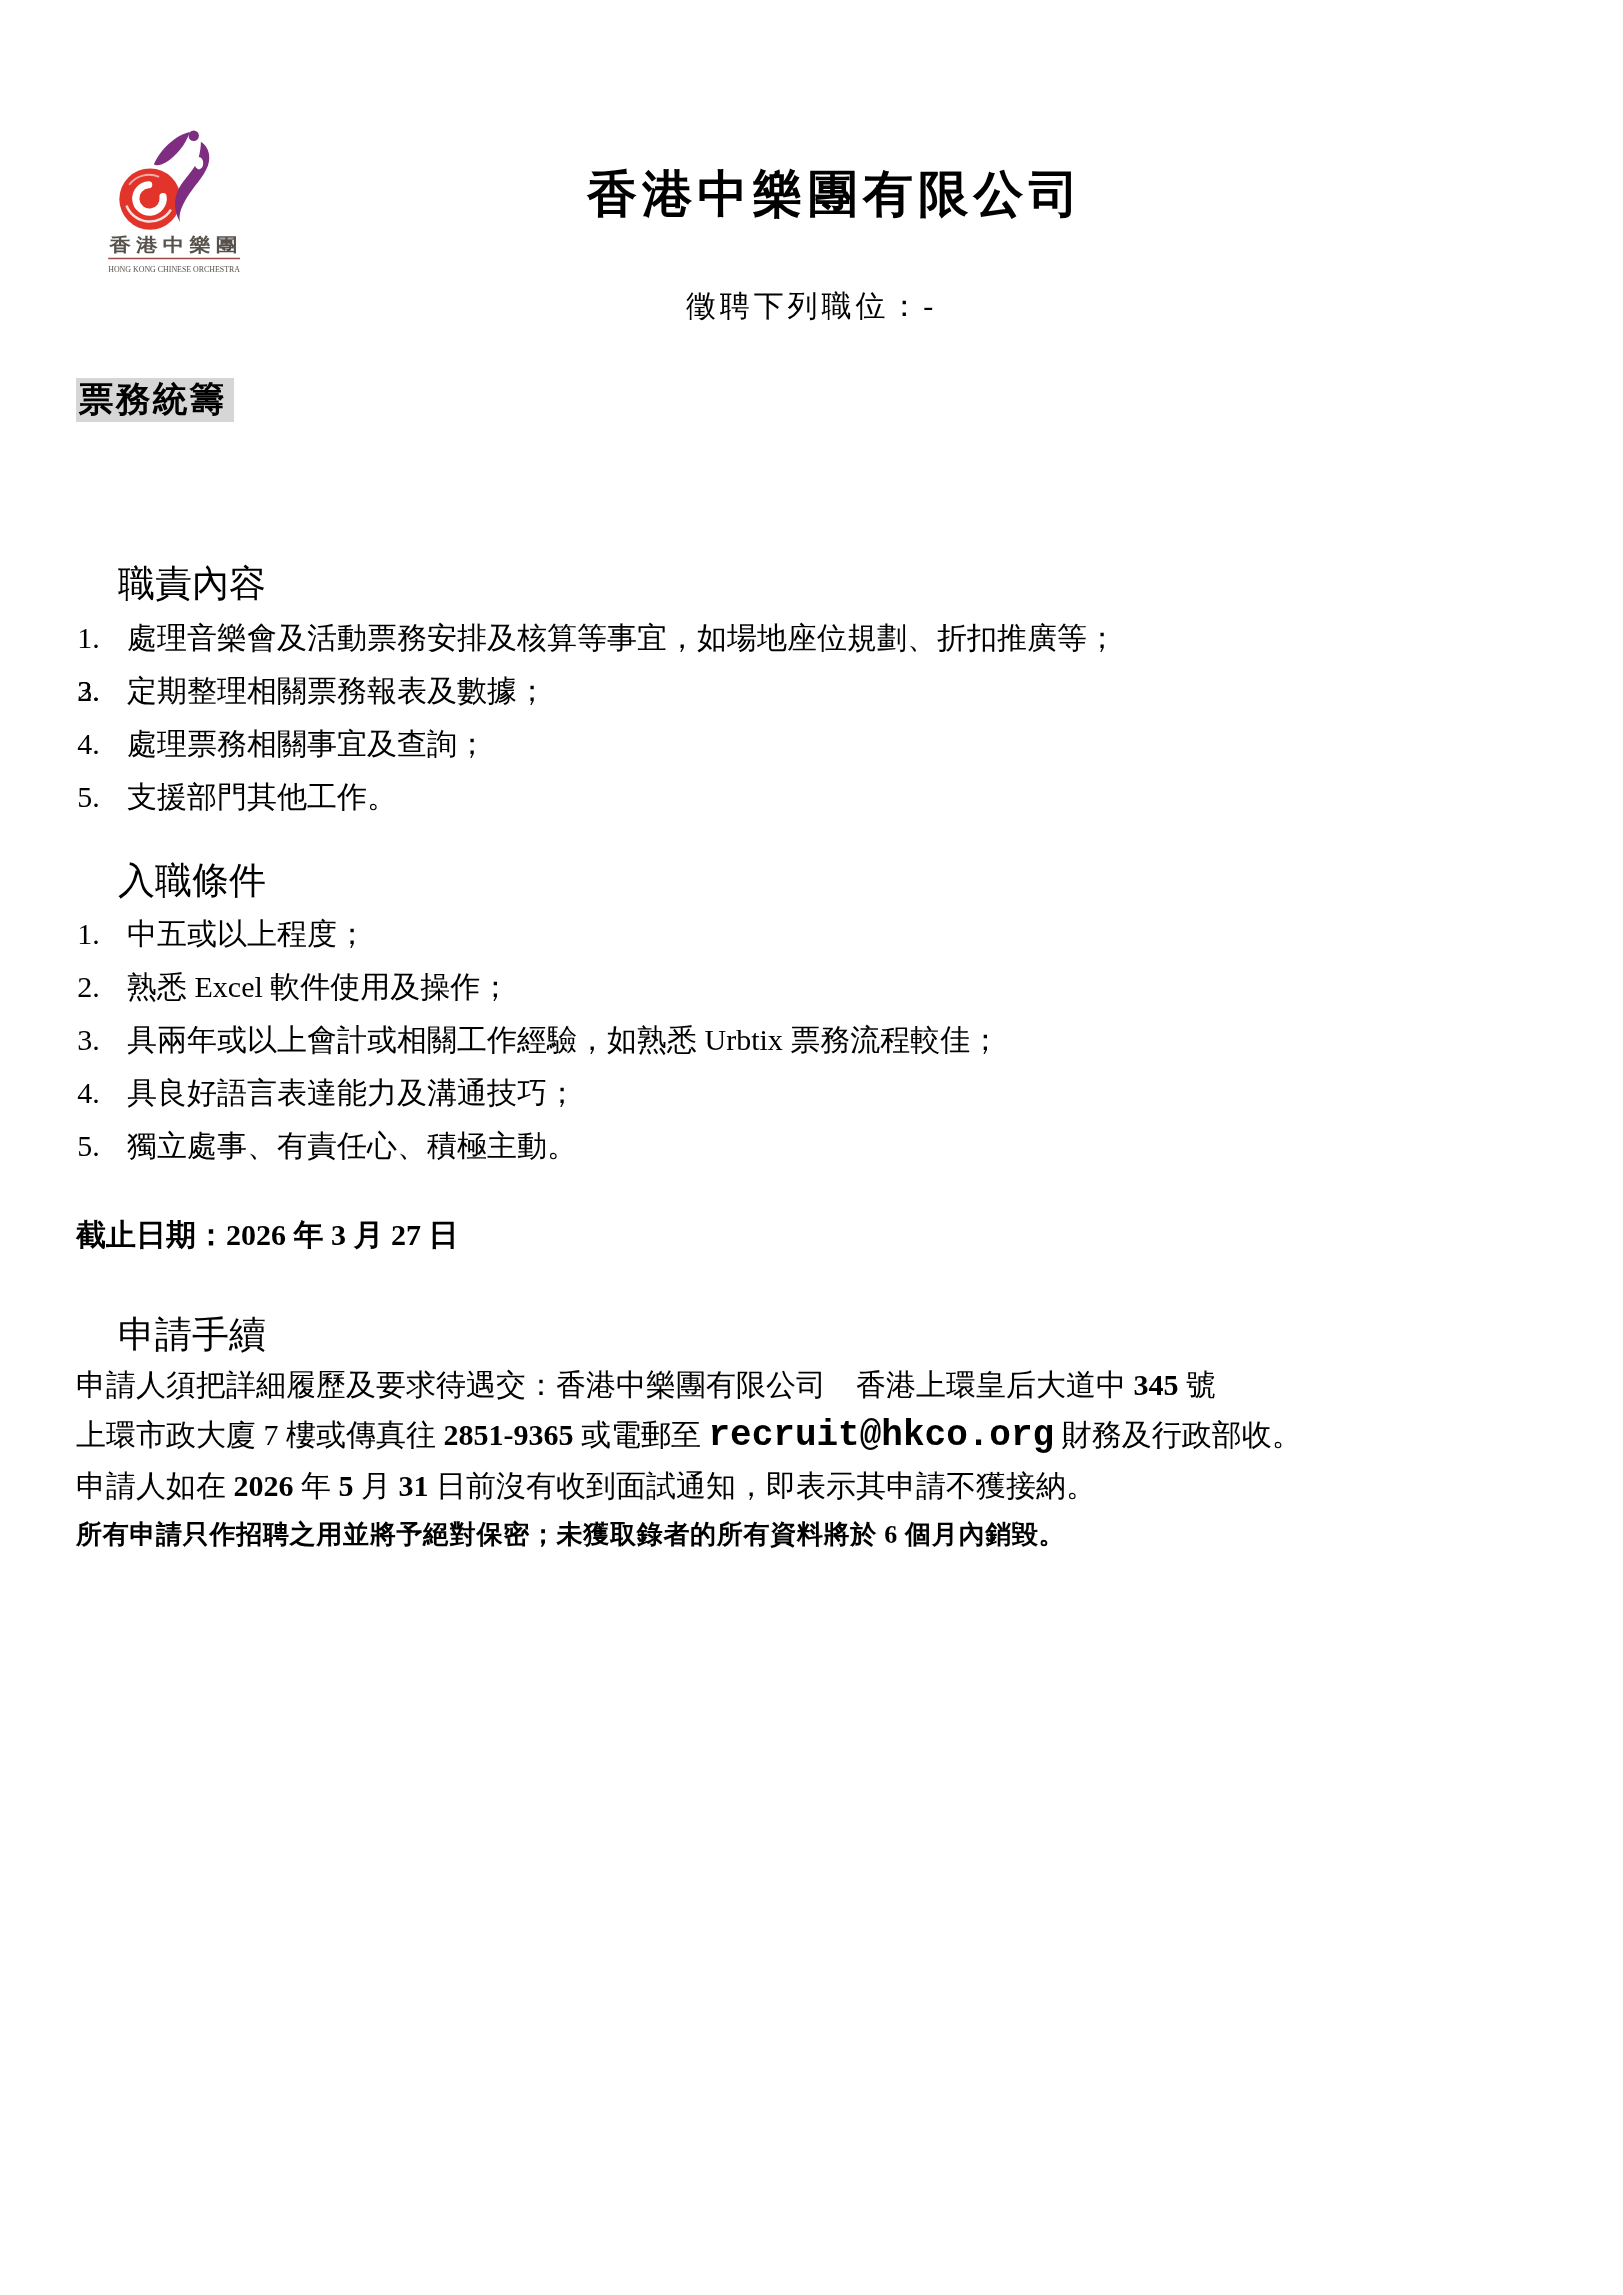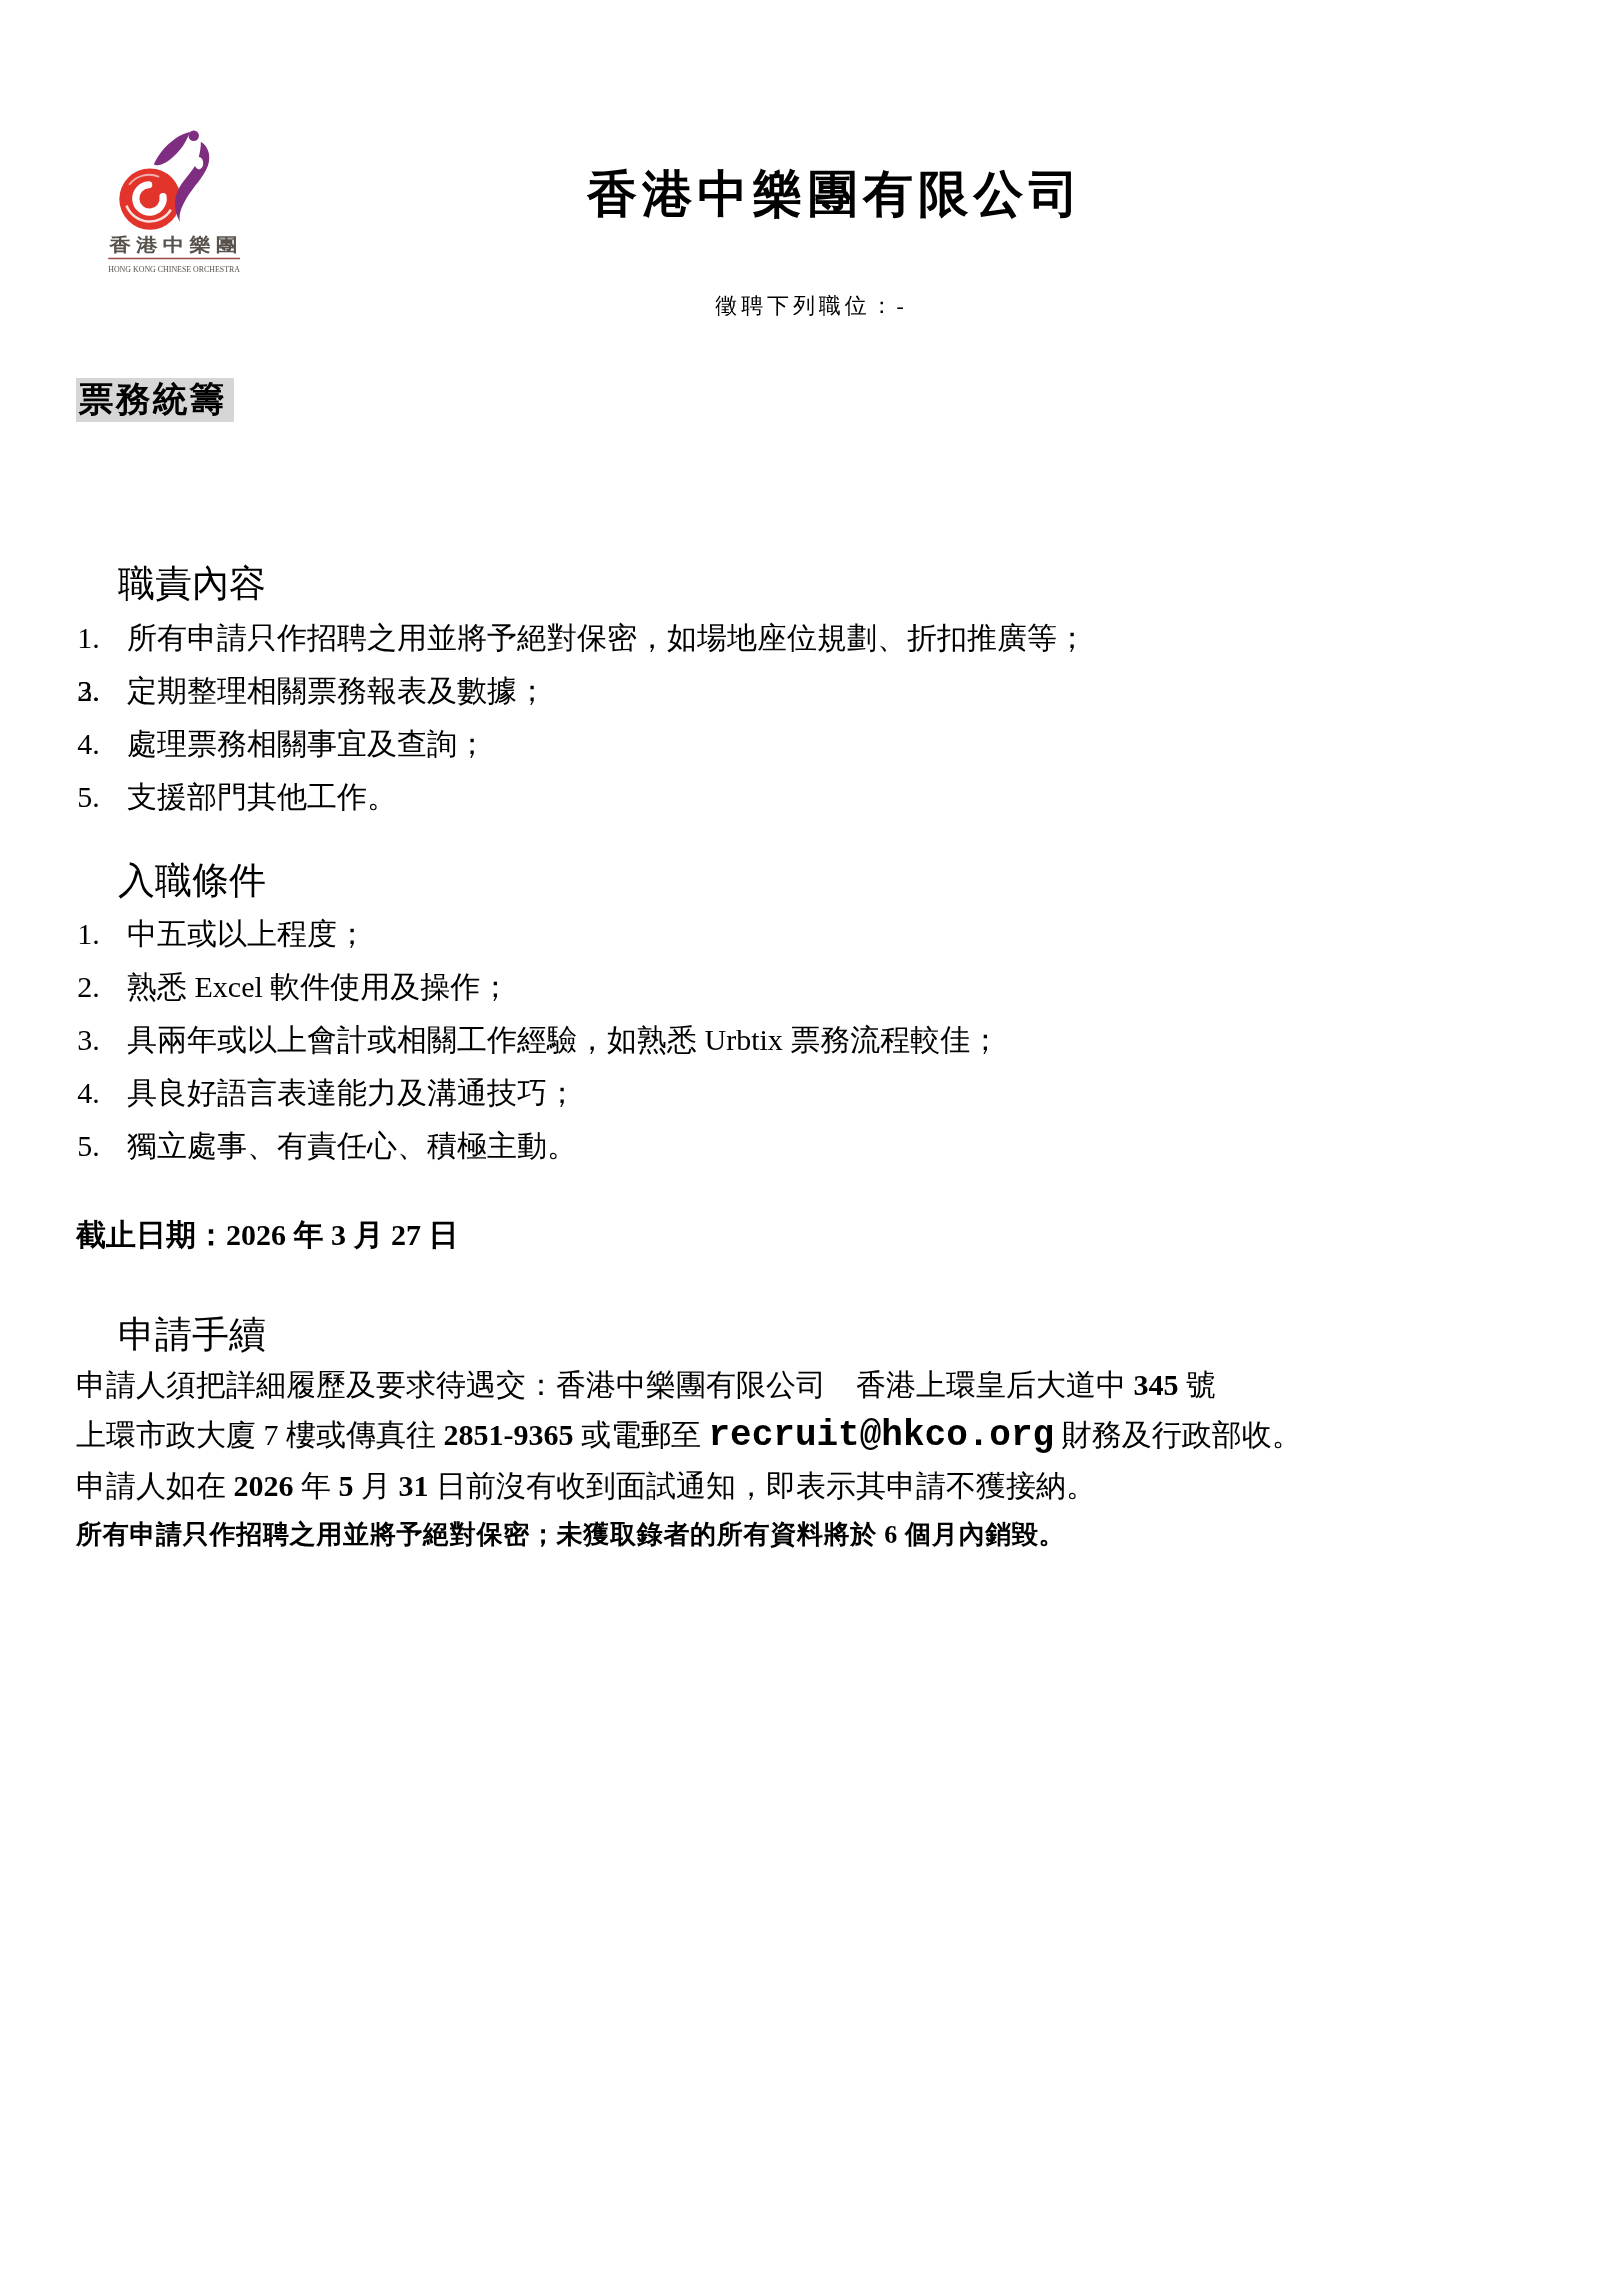--- a/index.html
+++ b/index.html
@@ -16,21 +16,21 @@
   
   .logo{position:absolute;left:103px;top:126px;width:171px;height:158px;}
 
   
   .doc-title{
     padding-top:165px;text-align:center;
     font-size:50px;font-weight:bold;letter-spacing:5.2px;line-height:59px;padding-left:48px;
   }
   .doc-subtitle{
     margin-top:63px;text-align:center;
-    font-size:22px;letter-spacing:3.9px;line-height:37px;
+    font-size:30px;letter-spacing:3.9px;line-height:37px;
   }
 
   
   .job-title-wrap{margin-top:54px;line-height:0;}
   .job-title{
     display:inline-block;
     background:#d6d6d6;
     font-size:35px;font-weight:bold;line-height:44px;
     letter-spacing:2px;padding:0 7.9px 0 2.6px;
   }
@@ -89,21 +89,21 @@
   <div class="doc-subtitle">徵聘下列職位：-</div>
 
   <div class="content">
 
     <div class="job-title-wrap">
       <span class="job-title">票務統籌</span>
     </div>
 
     <div class="section-heading duties-heading">職責內容</div>
     <ol class="doc-list">
-        <li><span class="num">1.</span><span>所有申請只作招聘之用並將予絕對保密，如場地座位規劃、折扣推廣等；</span></li>
+        <li><span class="num">1.</span><span>處理音樂會及活動票務安排及核算等事宜，如場地座位規劃、折扣推廣等；</span></li>
         <li><span class="num">2.</span></li>
         <li><span class="num">3.</span><span>定期整理相關票務報表及數據；</span></li>
         <li><span class="num">4.</span><span>處理票務相關事宜及查詢；</span></li>
         <li><span class="num">5.</span><span>支援部門其他工作。</span></li>
       </ol>
 
     <div class="section-heading req-heading">入職條件</div>
     <ol class="doc-list">
         <li><span class="num">1.</span><span>中五或以上程度；</span></li>
         <li><span class="num">2.</span><span>熟悉 Excel 軟件使用及操作；</span></li>

